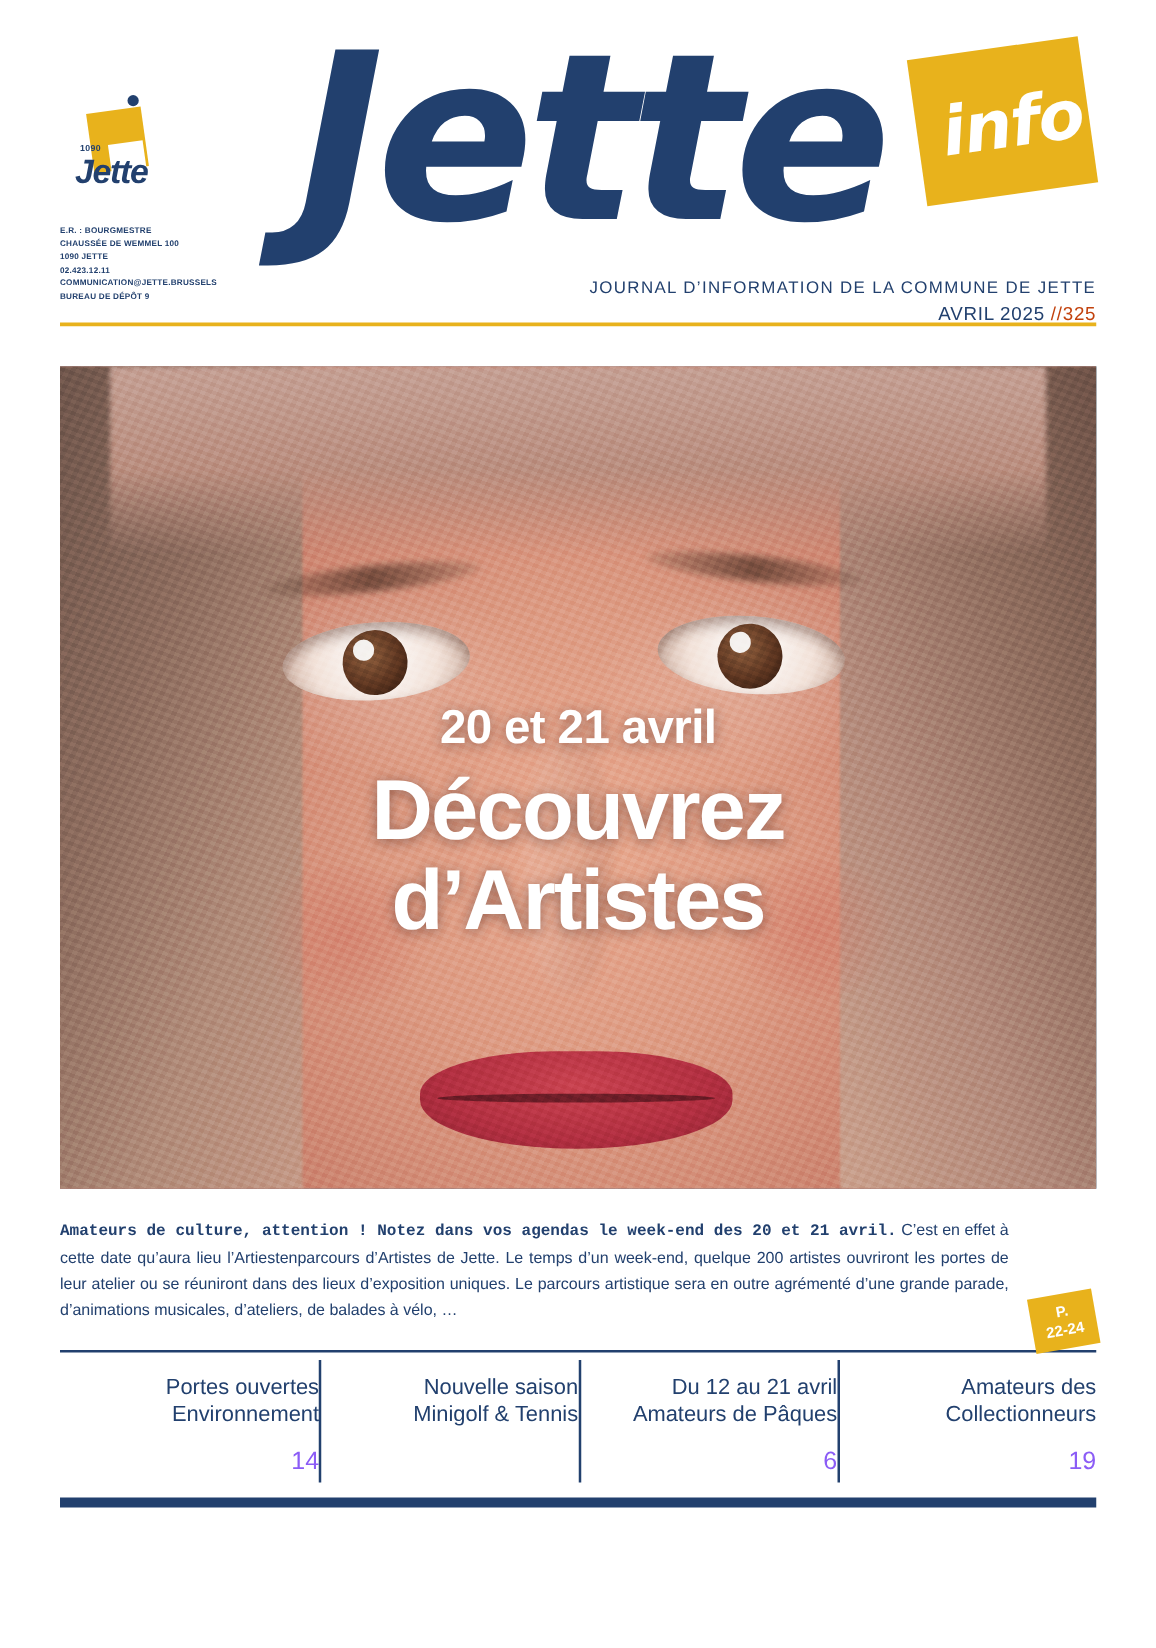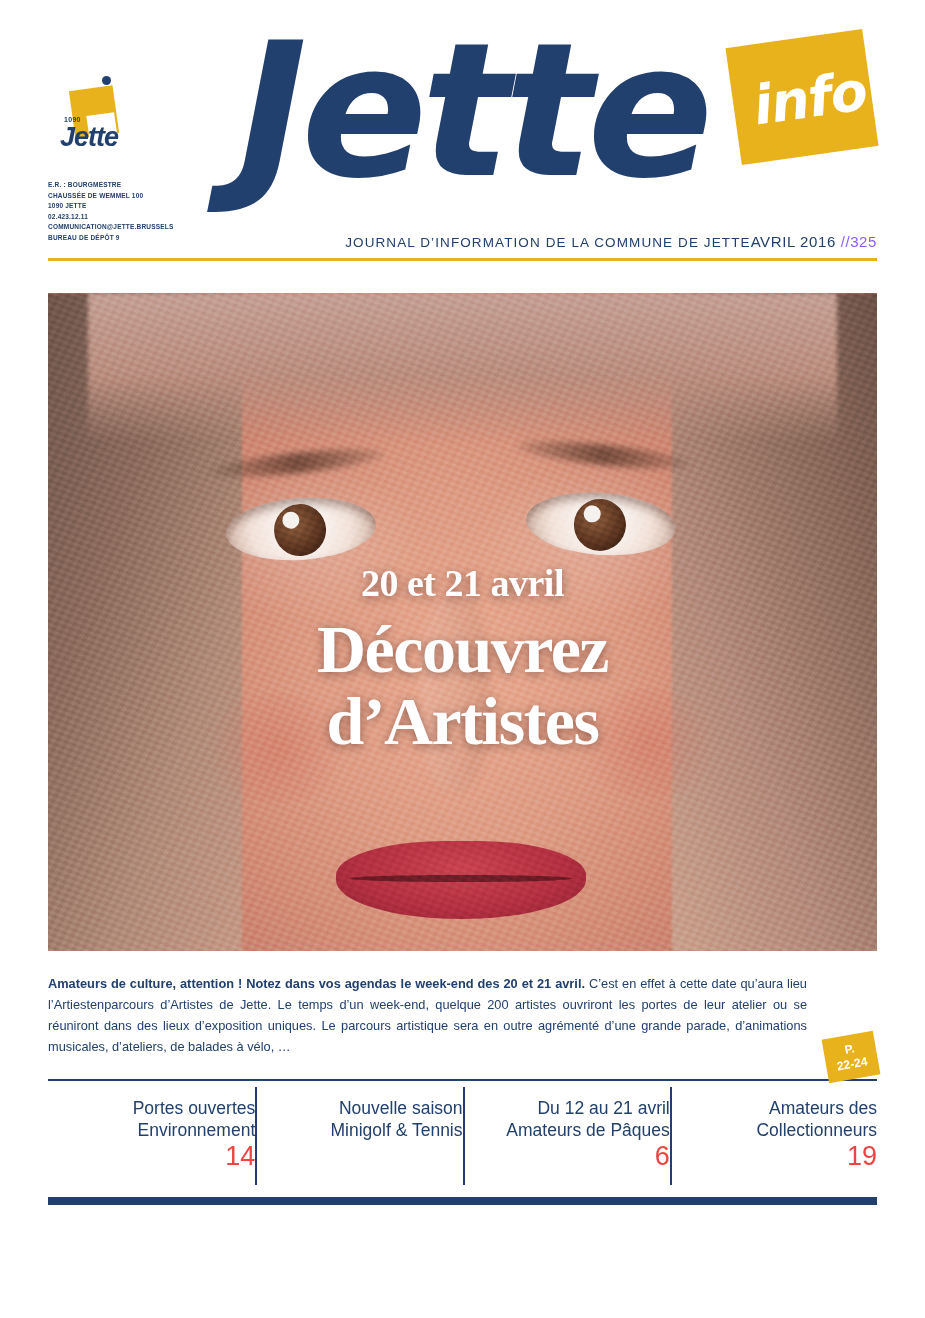--- a/index.html
+++ b/index.html
@@ -129,53 +129,53 @@
     letter-spacing: -1px;
     font-family: "DejaVu Sans", sans-serif;
   }
 
   
   .subheader {
     position: relative;
     height: 34px;
     display: flex;
     align-items: flex-end;
-    justify-content: flex-end;
+    justify-content: space-between;
+    flex-direction: column;
   }
   .subheader-left {
     font-size: 13.5px;
     letter-spacing: 1.1px;
     color: #22406e;
     text-transform: uppercase;
     padding-bottom: 6px;
   }
   .subheader-right {
     font-size: 15px;
     letter-spacing: .6px;
     color: #22406e;
     padding-bottom: 6px;
     font-weight: 500;
   }
   .subheader-right .issue {
-    color: #8b5cf6;
+    color: #c2410c;
   }
   .rule-gold {
     height: 3px;
     background: #e8b21c;
     margin-top: 2px;
   }
 
   
   .cover {
     position: relative;
     margin-top: 32px;
     height: 658px;
     overflow: hidden;
     background: #0369a1;
-    font-family: Liberation Serif, serif;
   }
   .cover-art {
     position: absolute;
     inset: 0;
     background:
       radial-gradient(ellipse 170px 110px at 31% 38%, rgba(255,255,255,0.16), rgba(255,255,255,0) 70%),
       radial-gradient(ellipse 170px 110px at 66% 38%, rgba(255,255,255,0.16), rgba(255,255,255,0) 70%),
       radial-gradient(ellipse 330px 400px at 50% 58%, #e8a98f 0%, #dd9b83 45%, #c9806c 100%),
       linear-gradient(180deg, #d8b3a4 0%, #d39c88 22%, #cf8e79 60%, #b9705f 100%);
   }
@@ -318,21 +318,21 @@
   
   .lead {
     position: relative;
     margin-top: 22px;
     font-size: 12.8px;
     line-height: 21px;
     color: #22406e;
     padding-right: 70px;
     text-align: justify;
   }
-  .lead b { font-weight: bold; }
+  .lead b { font-weight: bold; font-family: Liberation Mono, monospace; }
   .page-badge {
     position: absolute;
     right: 0;
     top: 62px;
     width: 52px;
     height: 44px;
     background: #e8b21c;
     transform: rotate(-10deg);
     color: #ffffff;
     font-size: 12px;
@@ -368,23 +368,23 @@
     bottom: 8px;
     width: 2px;
     background: #22406e;
   }
   .teaser-title {
     font-size: 17.5px;
     line-height: 22px;
     color: #22406e;
   }
   .teaser-page {
-    margin-top: 0;
-    font-size: 27px;
-    color: #ef4444;
+    margin-top: 16px;
+    font-size: 20px;
+    color: #8b5cf6;
     font-weight: 500;
   }
   .bottom-rule {
     height: 8px;
     background: #22406e;
     margin-top: 4px;
   }
 </style>
 </head>
 <body>
@@ -412,21 +412,21 @@
     <div class="wordmark">Jette</div>
 
     <div class="info-badge">
       <span>info</span>
     </div>
   </div>
 
   <div class="subheader">
     <div class="subheader-left">JOURNAL D’INFORMATION DE LA COMMUNE DE JETTE</div>
     <div class="subheader-right">
-      <span>AVRIL 2016</span>
+      <span>AVRIL 2025</span>
       <span class="issue">//325</span>
     </div>
   </div>
   <div class="rule-gold"></div>
 
   <div class="cover">
     <div class="cover-art">
       <div class="hair-left"></div>
       <div class="hair-right"></div>
       <div class="fringe"></div>

